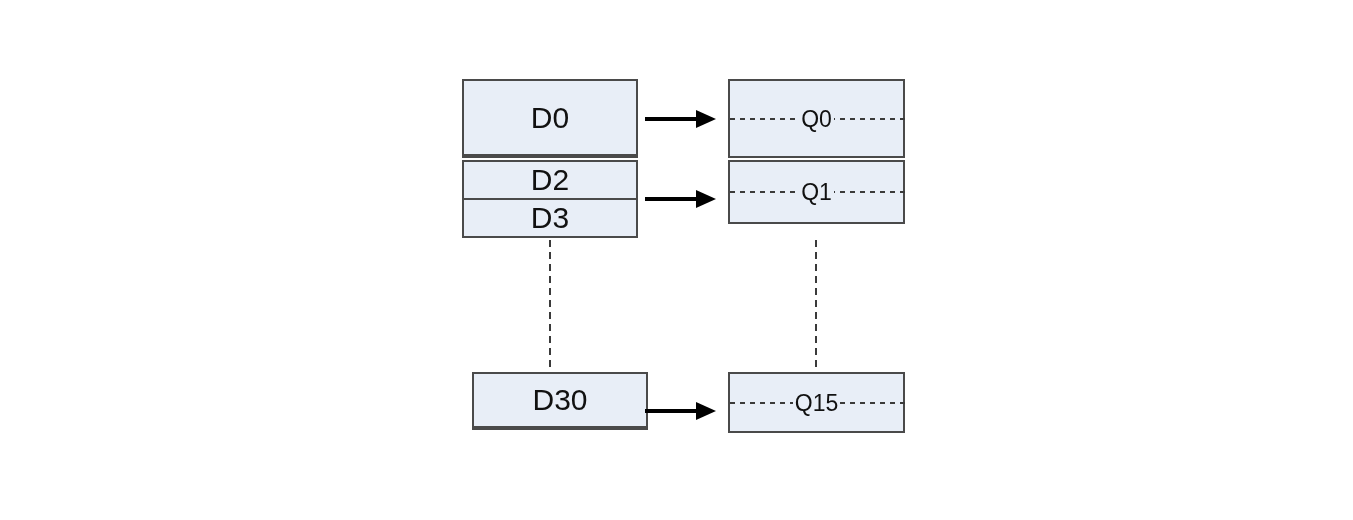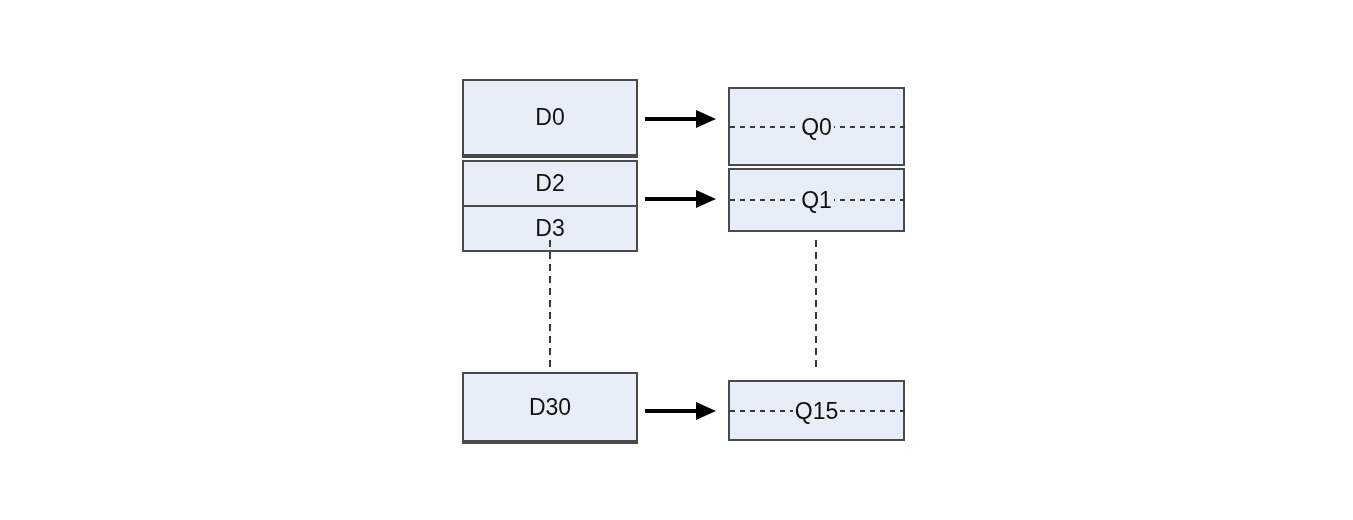--- a/index.html
+++ b/index.html
@@ -27,32 +27,31 @@
     border:2px solid var(--border);
     box-sizing:border-box;
     display:flex;
     flex-direction:column;
   }
   .d-row{
     flex:1 1 0;
     display:flex;
     align-items:center;
     justify-content:center;
-    font-size:23px;
+    font-size:30px;
     line-height:1;
   }
   .d-row.divided{border-bottom:2px solid var(--border);}
   
   .q-box{
     position:absolute;
     width:177px;
     background:var(--fill);
     border:2px solid var(--border);
     box-sizing:border-box;
-    margin-top:8px;
   }
   .q-dash-line{
     position:absolute;
     left:0;
     right:-4px;
     top:50%;
     margin-top:-1px;
     height:2px;
     background:repeating-linear-gradient(90deg, var(--dash) 0 5px, transparent 5px 10px);
   }
@@ -103,26 +102,26 @@
 </style>
 </head>
 <body>
 
 <div class="canvas">
 
   <div class="d-group" style="left:462px; top:79px; height:79px;">
     <div class="d-row divided">D0</div>
   </div>
 
-  <div class="d-group" style="left:462px; top:160px; height:92px;">
+  <div class="d-group" style="left:462px; top:160px; height:78px;">
     <div class="d-row divided">D2</div>
     <div class="d-row">D3</div>
   </div>
 
-  <div class="d-group" style="left:462px; top:372px; height:72px;justify-content:center;">
+  <div class="d-group" style="left:472px; top:372px; height:58px;justify-content:center;">
     <div class="d-row divided">D30</div>
   </div>
 
   <div class="q-box" style="left:728px; top:79px; height:79px;">
     <div class="q-dash-line"></div>
     <div class="q-label">
       <span>Q0</span>
     </div>
   </div>
 

